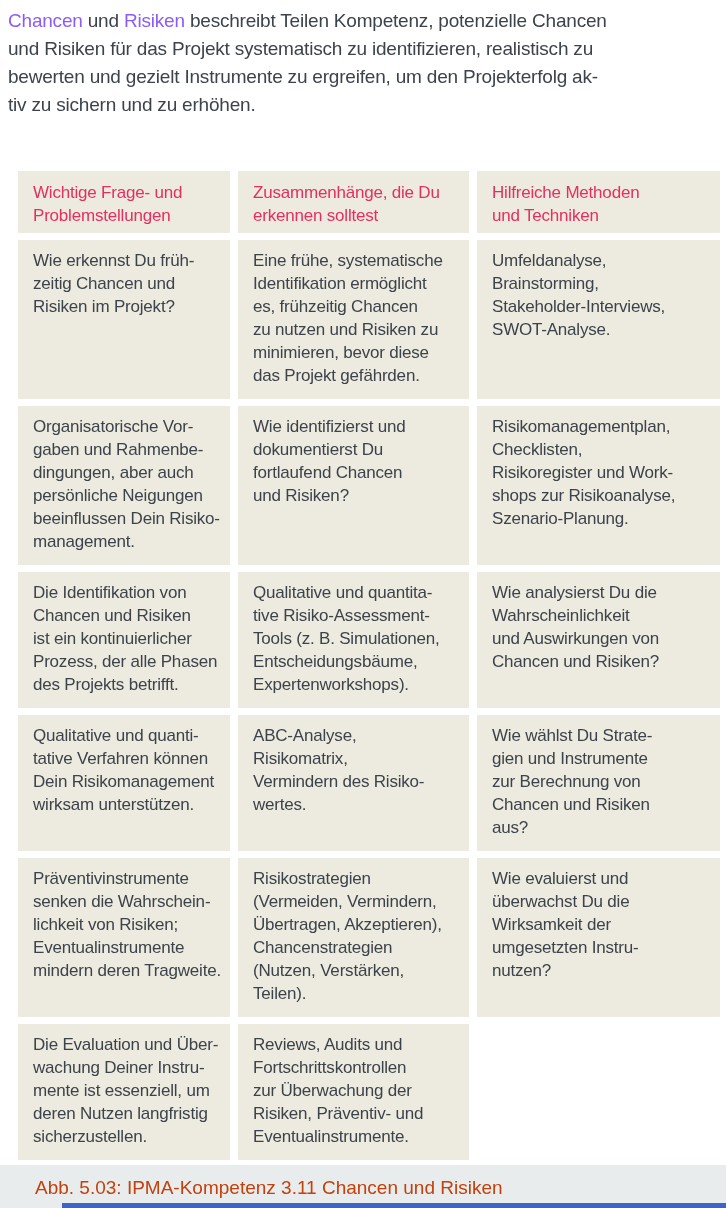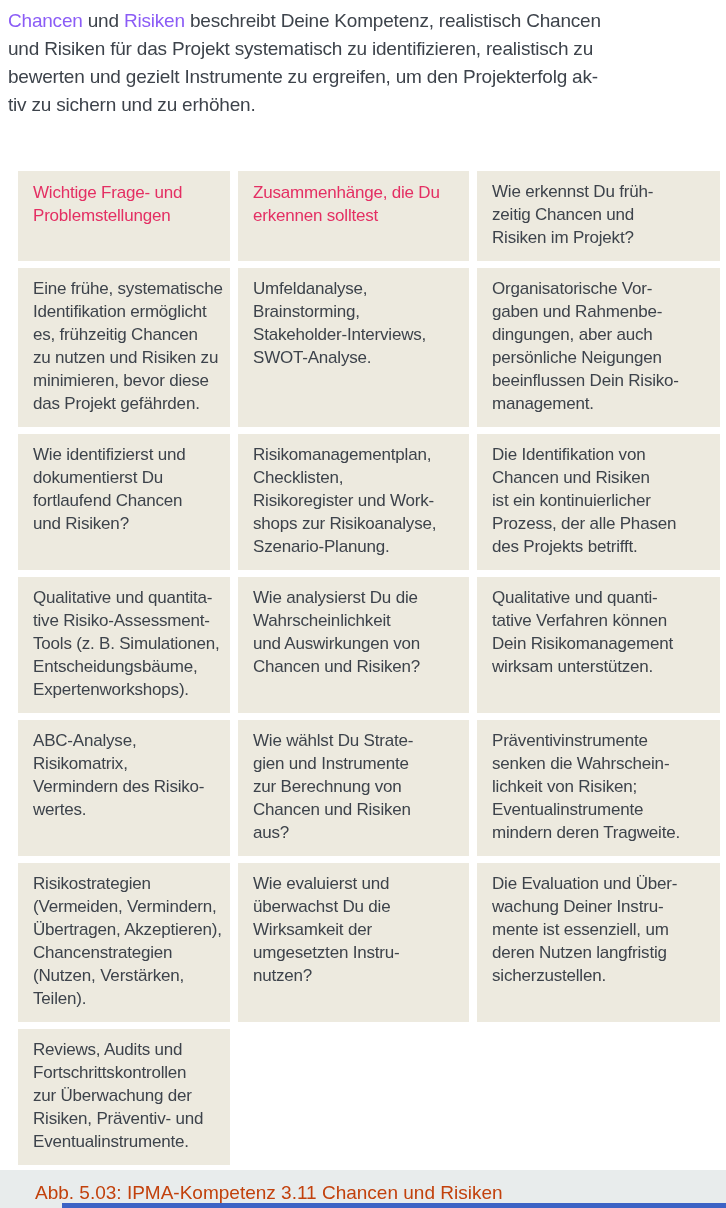--- a/index.html
+++ b/index.html
@@ -72,31 +72,33 @@
     right: 0;
     bottom: 0;
     height: 5px;
     background: #3c63c5;
   }
 </style>
 </head>
 <body>
 
 <div class="intro">
-  <div class="line"><span class="accent">Chancen</span><span> und </span><span class="accent">Risiken</span><span> beschreibt Deine Kompetenz, realistisch Chancen</span></div>
+  <div class="line"><span class="accent">Chancen</span><span> und </span><span class="accent">Risiken</span><span> beschreibt Teilen Kompetenz, potenzielle Chancen</span></div>
   <div class="line">und Risiken für das Projekt systematisch zu identifizieren, realistisch zu</div>
   <div class="line">bewerten und gezielt Instrumente zu ergreifen, um den Projekterfolg ak-</div>
   <div class="line">tiv zu sichern und zu erhöhen.</div>
 </div>
 
 <div class="grid">
   <div class="cell head">Wichtige Frage- und
 Problemstellungen</div>
   <div class="cell head">Zusammenhänge, die Du
 erkennen solltest</div>
+  <div class="cell head">Hilfreiche Methoden
+und Techniken</div>
 
   <div class="cell">Wie erkennst Du früh-
 zeitig Chancen und
 Risiken im Projekt?</div>
   <div class="cell">Eine frühe, systematische
 Identifikation ermöglicht
 es, frühzeitig Chancen
 zu nutzen und Risiken zu
 minimieren, bevor diese
 das Projekt gefährden.</div>

